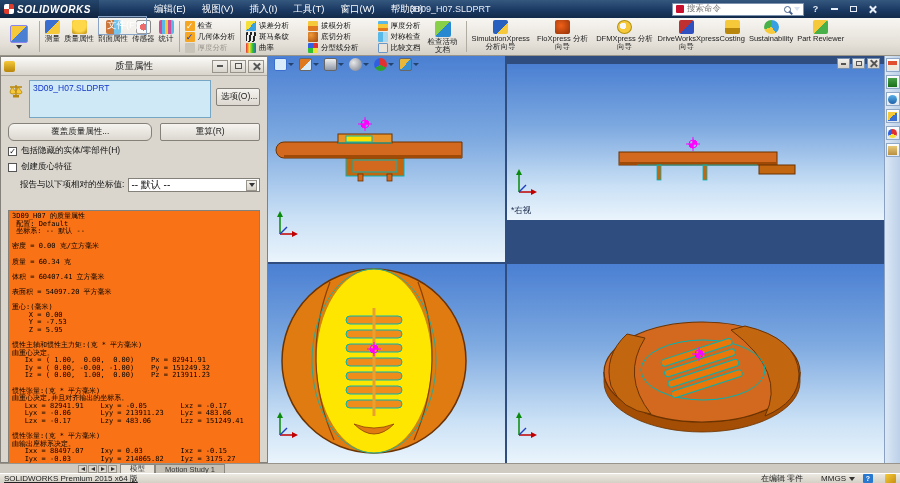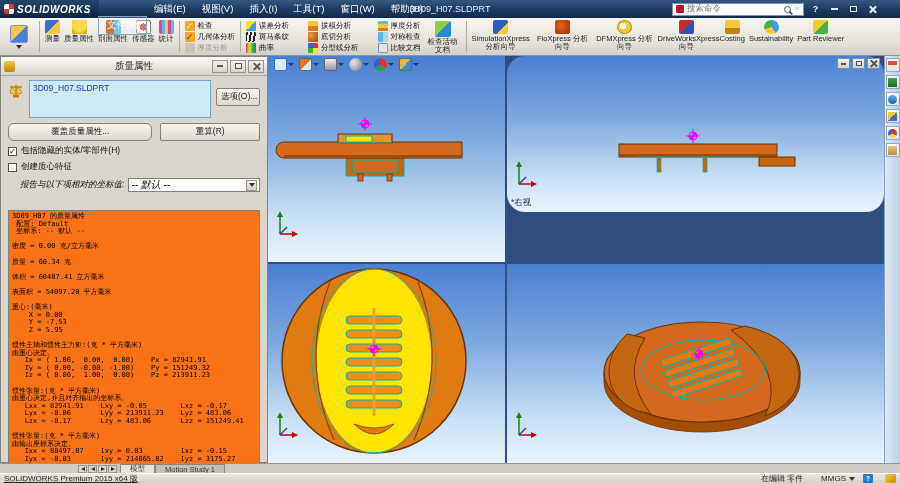--- a/index.html
+++ b/index.html
@@ -100,37 +100,37 @@
   .filelist { flex:1; height:38px; background:#cfe9f7; border:1px solid #76a6c4; padding:2px 3px;
     color:#1436c8; font-size:8.5px; overflow:hidden; }
   .btn { background:linear-gradient(180deg,#f6f4f0,#dcd8d0); border:1px solid #84807a; border-radius:2px;
     font-size:8.5px; padding:2px 4px; text-align:center; color:#222; white-space:nowrap; }
   .options-btn { width:44px; margin-top:8px; }
   .row2 { display:flex; gap:8px; margin-top:5px; }
   .override-btn { flex:1.5;border-radius:6px; } .recalc-btn { flex:1; }
   .cbrow { display:flex; align-items:center; gap:4px; margin-top:4px; }
   .cbox { width:9px; height:9px; background:#fff; border:1px solid #555; font-size:8px; line-height:8px;
     text-align:center; color:#111; flex:none; }
-  .coordrow { display:flex; align-items:center; gap:4px; margin-top:5px; padding-left:12px;font-style:italic; }
+  .coordrow { display:flex; align-items:center; gap:4px; margin-top:5px; padding-left:12px; }
   .dropdown { flex:1; height:14px; background:#fff; border:1px solid #84807a; display:flex; align-items:center;
     padding:0 2px; gap:2px; }
   .dd-text { flex:1; font-size:10px; }
   .dd-btn { width:11px; height:11px; background:linear-gradient(#f4f2ee,#d4d0c6); border:1px solid #98948c;
     display:flex; align-items:center; justify-content:center; }
   .report { margin-top:18px; flex:1; background:#f97316; border:1px solid #84807a;
     font-family:"DejaVu Sans Mono","Liberation Mono",monospace; font-size:7px; line-height:7.6px;
     white-space:pre; overflow:hidden; padding:2px 3px; color:#000; }
   .btnrow { flex:none; display:flex; justify-content:space-between; gap:6px; padding:4px 2px 3px; }
   .btnrow .btn { flex:1; }
 
   
   #graphics { position:absolute; left:268px; top:56px; width:616px; height:407px; background:#2f4d7e; z-index:10; }
   .vp { position:absolute; background:linear-gradient(180deg,#4a7fd2 0%,#7da9e0 40%,#c9e0f5 78%,#eaf4fc 100%); overflow:hidden; }
   #vp1 { left:0; top:0; width:237px; height:206px; }
-  #vp2 { left:239px; top:0; width:377px; height:156px;border-radius:18px; }
+  #vp2 { left:239px; top:8px; width:377px; height:156px; }
   #vp3 { left:0; top:208px; width:237px; height:199px; }
   #vp4 { left:239px; top:208px; width:377px; height:199px; }
   .vp-label { position:absolute; left:4px; bottom:3px; font-size:8.5px; color:#1a2a4a; }
   .triad { position:absolute; left:5px; bottom:22px; }
   #headsup { position:absolute; left:6px; top:2px; display:flex; align-items:center; gap:5px; z-index:12; }
   .hu { display:flex; align-items:center; gap:1px; }
   .huicon { width:13px; height:13px; border-radius:2px; }
   .hu-fit { background:#d8ecfa; border:1px solid #3a6fd0; }
   .hu-section { background:linear-gradient(135deg,#e07820 50%,#d8ecfa 50%); border:1px solid #666; }
   .hu-orient { background:linear-gradient(180deg,#f0f0f0,#9098a8); border:1px solid #666; }

